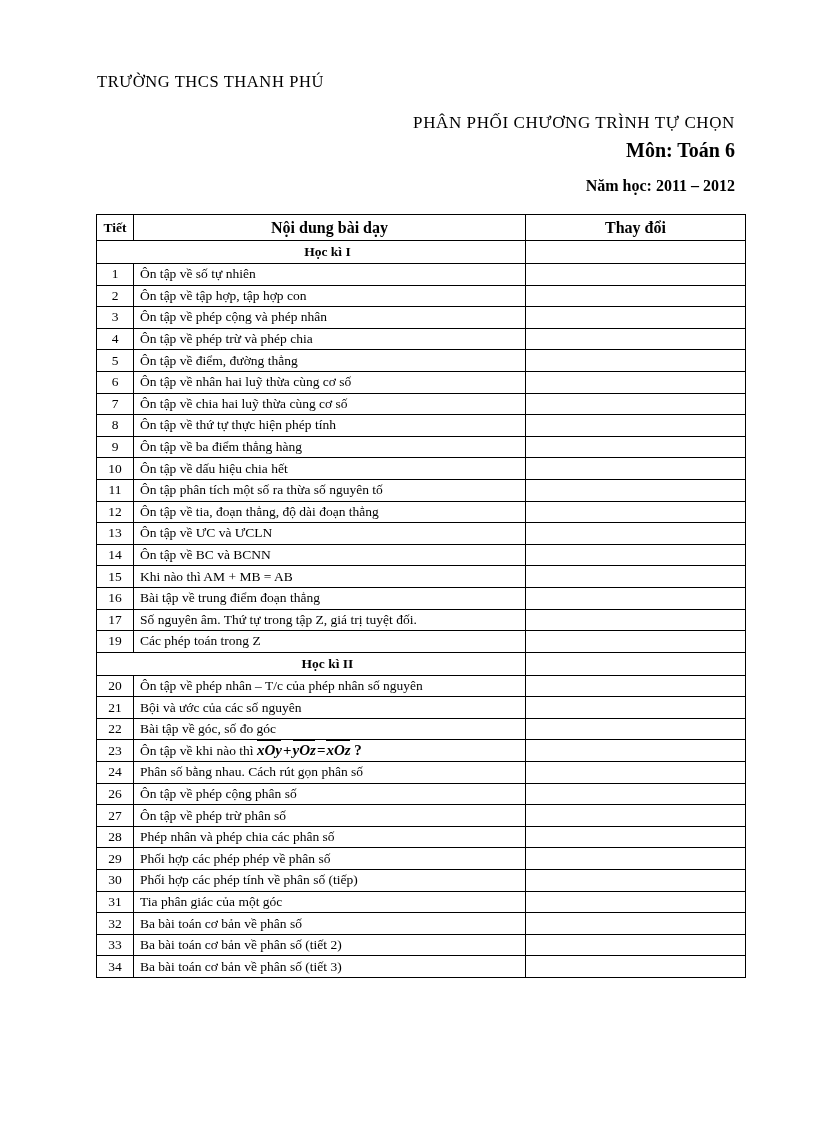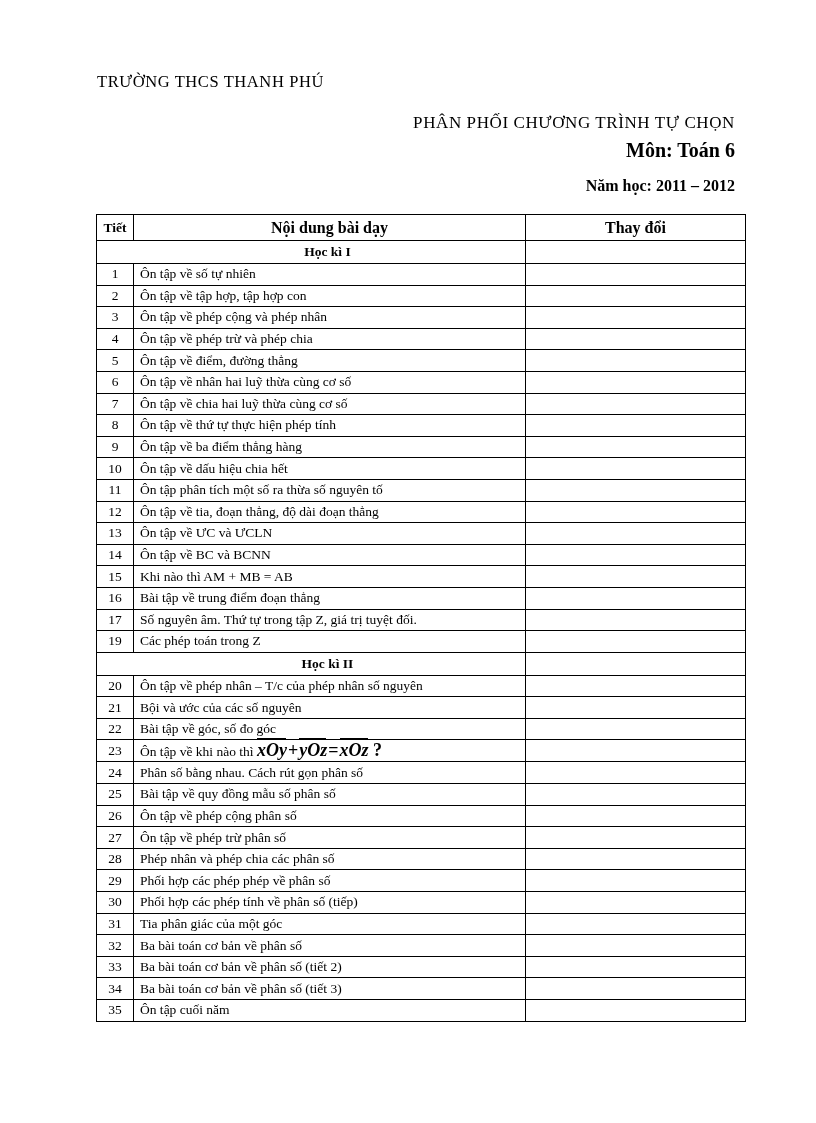--- a/index.html
+++ b/index.html
@@ -113,21 +113,21 @@
     white-space: nowrap;
   }
   td.change {
     text-align: left;
   }
 
   
   .angle-expr {
     font-weight: bold;
     font-style: italic;
-    font-size: 18px;
+    font-size: 15px;
     white-space: nowrap;
   }
   .angle-expr .ang {
     position: relative;
     display: inline-block;
   }
   .angle-expr .ang::before {
     content: "";
     position: absolute;
     left: 0;
@@ -288,25 +288,20 @@
           <td class="num">23</td>
           <td class="content">Ôn tập về khi nào thì <span class="angle-expr"><span class="ang">xOy</span><span class="op">+</span><span class="ang">yOz</span><span class="op">=</span><span class="ang">xOz</span><span class="tail"> ?</span></span></td>
           <td class="change"></td>
         </tr>
         <tr class="lesson">
           <td class="num">24</td>
           <td class="content">Phân số bằng nhau.  Cách rút gọn phân số</td>
           <td class="change"></td>
         </tr>
         <tr class="lesson">
-          <td class="num">25</td>
-          <td class="content">Bài tập về quy đồng mẫu số phân số</td>
-          <td class="change"></td>
-        </tr>
-        <tr class="lesson">
           <td class="num">26</td>
           <td class="content">Ôn tập về phép cộng phân số</td>
           <td class="change"></td>
         </tr>
         <tr class="lesson">
           <td class="num">27</td>
           <td class="content">Ôn tập về phép trừ phân số</td>
           <td class="change"></td>
         </tr>
         <tr class="lesson">
@@ -337,21 +332,16 @@
         <tr class="lesson">
           <td class="num">33</td>
           <td class="content">Ba bài toán cơ bản về phân số (tiết 2)</td>
           <td class="change"></td>
         </tr>
         <tr class="lesson">
           <td class="num">34</td>
           <td class="content">Ba bài toán cơ bản về phân số (tiết 3)</td>
           <td class="change"></td>
         </tr>
-        <tr class="lesson">
-          <td class="num">35</td>
-          <td class="content">Ôn tập cuối năm</td>
-          <td class="change"></td>
-        </tr>
       </tbody>
   </table>
 
 </div>
 
 </body></html>

